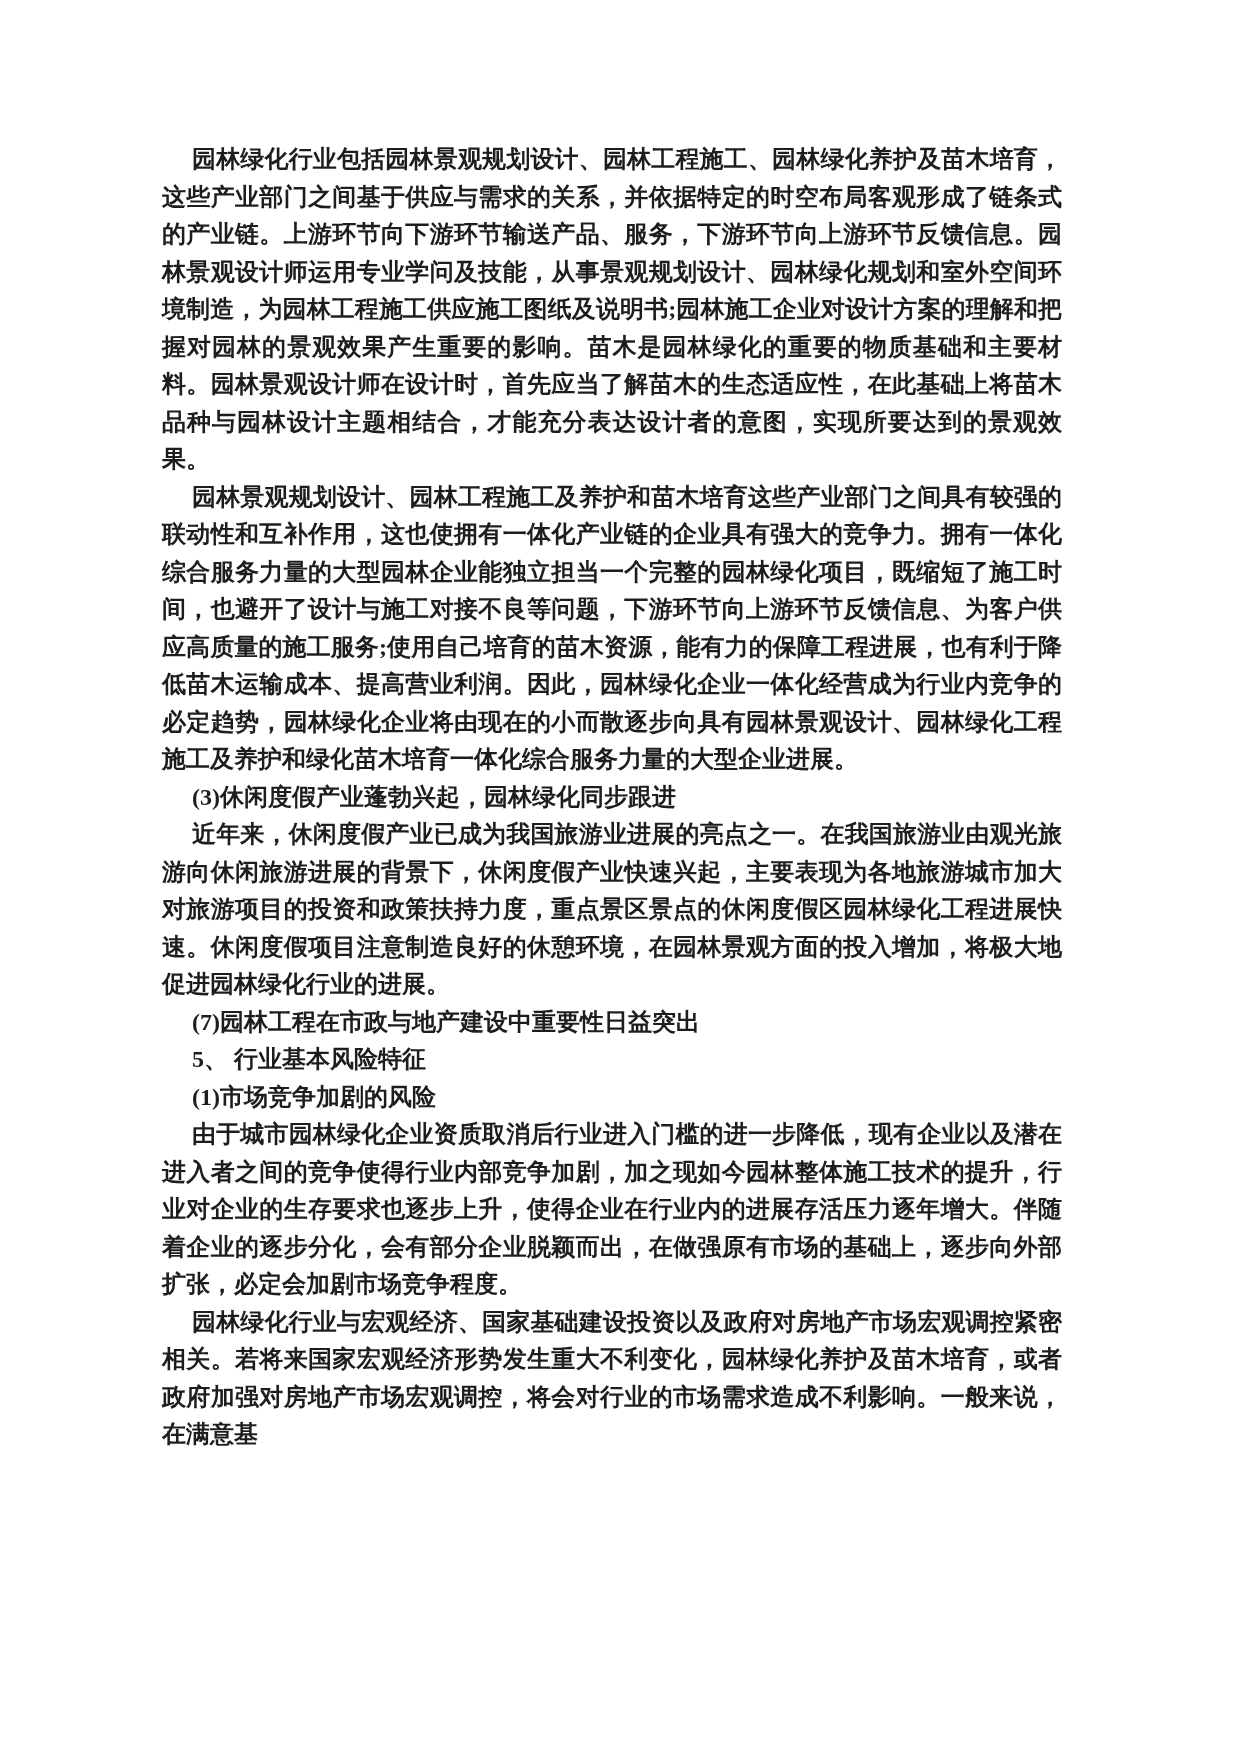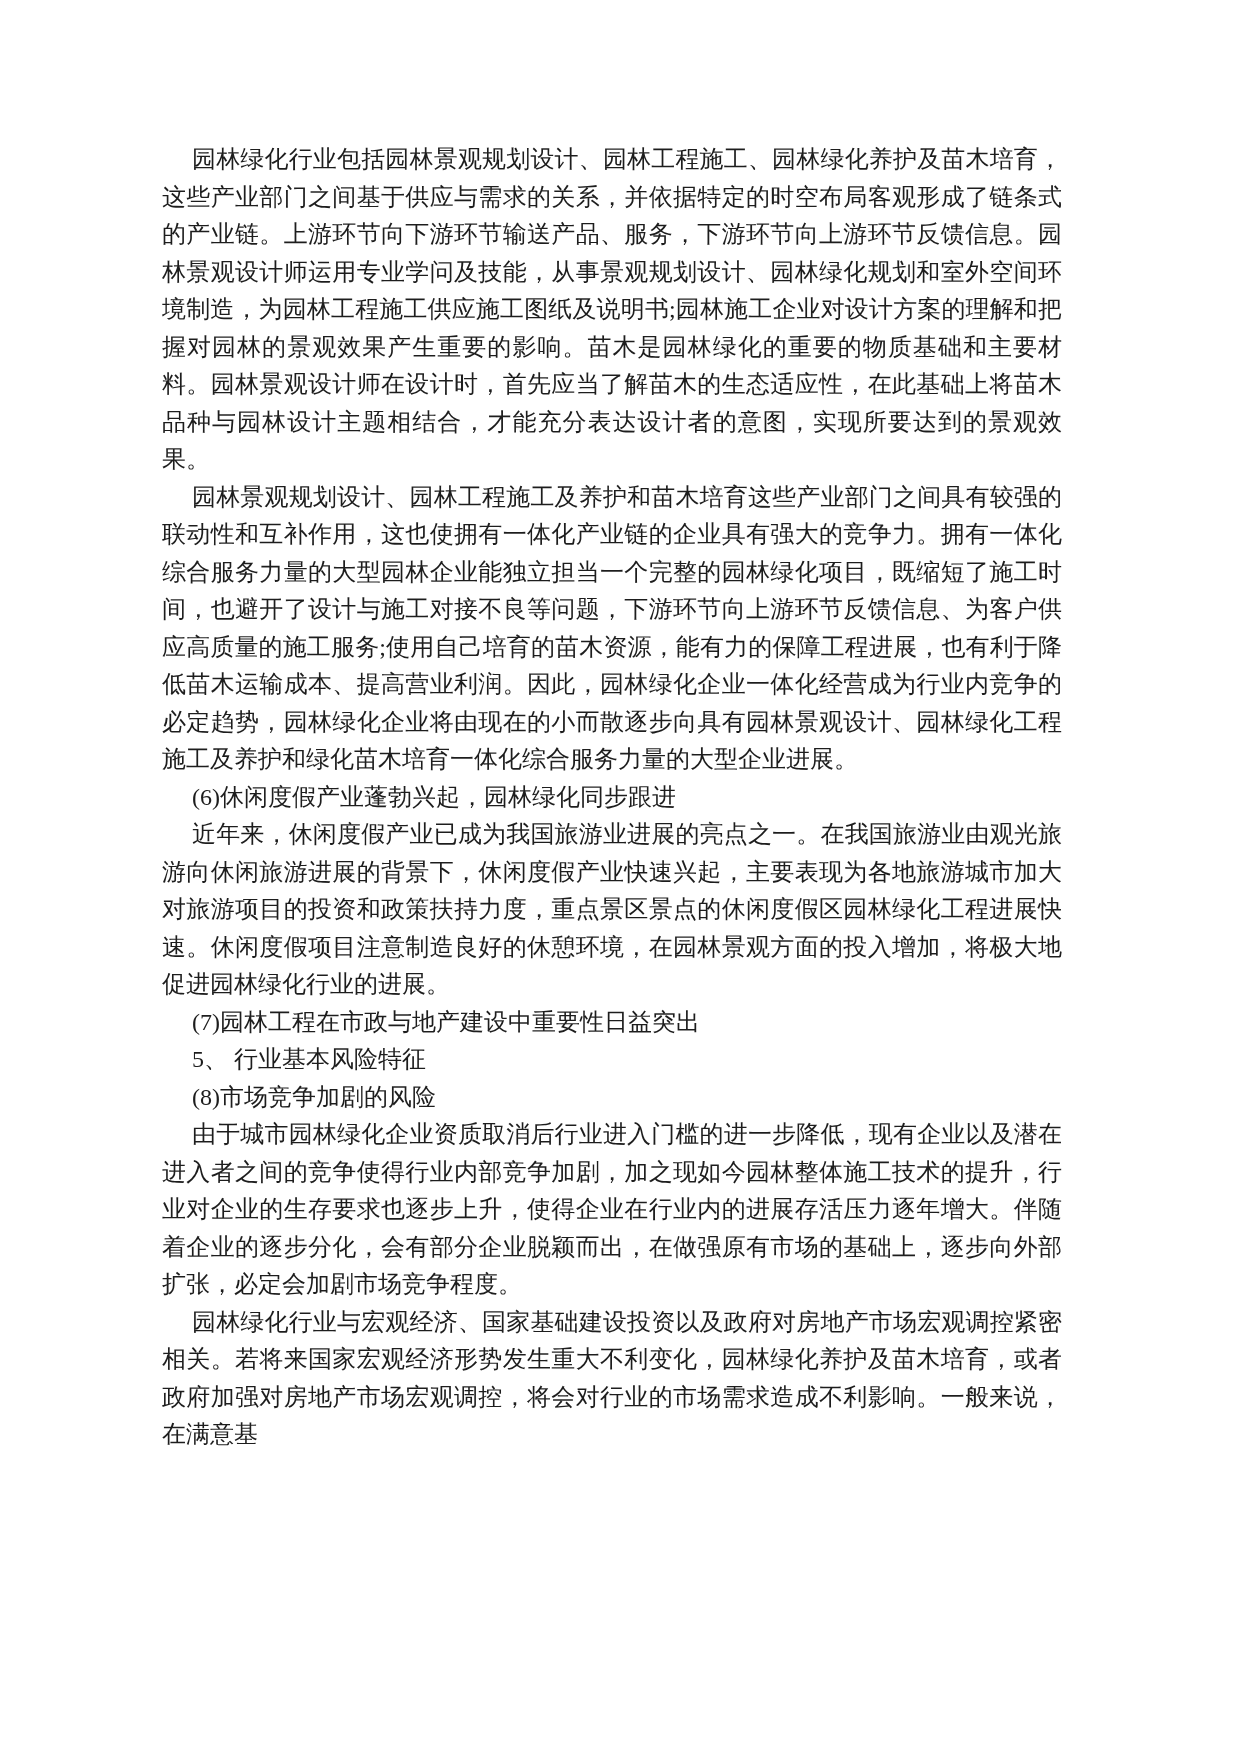--- a/index.html
+++ b/index.html
@@ -8,39 +8,40 @@
     background: #ffffff;
   }
   .page {
     position: relative;
     width: 1240px;
     height: 1753px;
     box-sizing: border-box;
     background: #ffffff;
     padding: 141px 178px 0 162px;
     overflow: hidden;
+    font-weight: bold;
   }
   .doc-block {
     margin: 0;
     font-family: "Liberation Serif", "DejaVu Serif", serif;
     font-size: 24px;
     line-height: 37.5px;
     color: #1d1d1d;
     text-align: justify;
     text-indent: 30px;
     word-break: break-all;
     overflow-wrap: break-word;
   }
 </style>
 </head>
 <body>
 
 <div class="page">
   <p class="doc-block">园林绿化行业包括园林景观规划设计、园林工程施工、园林绿化养护及苗木培育，这些产业部门之间基于供应与需求的关系，并依据特定的时空布局客观形成了链条式的产业链。上游环节向下游环节输送产品、服务，下游环节向上游环节反馈信息。园林景观设计师运用专业学问及技能，从事景观规划设计、园林绿化规划和室外空间环境制造，为园林工程施工供应施工图纸及说明书;园林施工企业对设计方案的理解和把握对园林的景观效果产生重要的影响。苗木是园林绿化的重要的物质基础和主要材料。园林景观设计师在设计时，首先应当了解苗木的生态适应性，在此基础上将苗木品种与园林设计主题相结合，才能充分表达设计者的意图，实现所要达到的景观效果。</p>
   <p class="doc-block">园林景观规划设计、园林工程施工及养护和苗木培育这些产业部门之间具有较强的联动性和互补作用，这也使拥有一体化产业链的企业具有强大的竞争力。拥有一体化综合服务力量的大型园林企业能独立担当一个完整的园林绿化项目，既缩短了施工时间，也避开了设计与施工对接不良等问题，下游环节向上游环节反馈信息、为客户供应高质量的施工服务;使用自己培育的苗木资源，能有力的保障工程进展，也有利于降低苗木运输成本、提高营业利润。因此，园林绿化企业一体化经营成为行业内竞争的必定趋势，园林绿化企业将由现在的小而散逐步向具有园林景观设计、园林绿化工程施工及养护和绿化苗木培育一体化综合服务力量的大型企业进展。</p>
-  <p class="doc-block">(6)休闲度假产业蓬勃兴起，园林绿化同步跟进</p>
+  <p class="doc-block">(3)休闲度假产业蓬勃兴起，园林绿化同步跟进</p>
   <p class="doc-block">近年来，休闲度假产业已成为我国旅游业进展的亮点之一。在我国旅游业由观光旅游向休闲旅游进展的背景下，休闲度假产业快速兴起，主要表现为各地旅游城市加大对旅游项目的投资和政策扶持力度，重点景区景点的休闲度假区园林绿化工程进展快速。休闲度假项目注意制造良好的休憩环境，在园林景观方面的投入增加，将极大地促进园林绿化行业的进展。</p>
   <p class="doc-block">(7)园林工程在市政与地产建设中重要性日益突出</p>
   <p class="doc-block">5、 行业基本风险特征</p>
-  <p class="doc-block">(8)市场竞争加剧的风险</p>
+  <p class="doc-block">(1)市场竞争加剧的风险</p>
   <p class="doc-block">由于城市园林绿化企业资质取消后行业进入门槛的进一步降低，现有企业以及潜在进入者之间的竞争使得行业内部竞争加剧，加之现如今园林整体施工技术的提升，行业对企业的生存要求也逐步上升，使得企业在行业内的进展存活压力逐年增大。伴随着企业的逐步分化，会有部分企业脱颖而出，在做强原有市场的基础上，逐步向外部扩张，必定会加剧市场竞争程度。</p>
   <p class="doc-block">园林绿化行业与宏观经济、国家基础建设投资以及政府对房地产市场宏观调控紧密相关。若将来国家宏观经济形势发生重大不利变化，园林绿化养护及苗木培育，或者政府加强对房地产市场宏观调控，将会对行业的市场需求造成不利影响。一般来说，在满意基</p>
 </div>
 
 </body></html>

